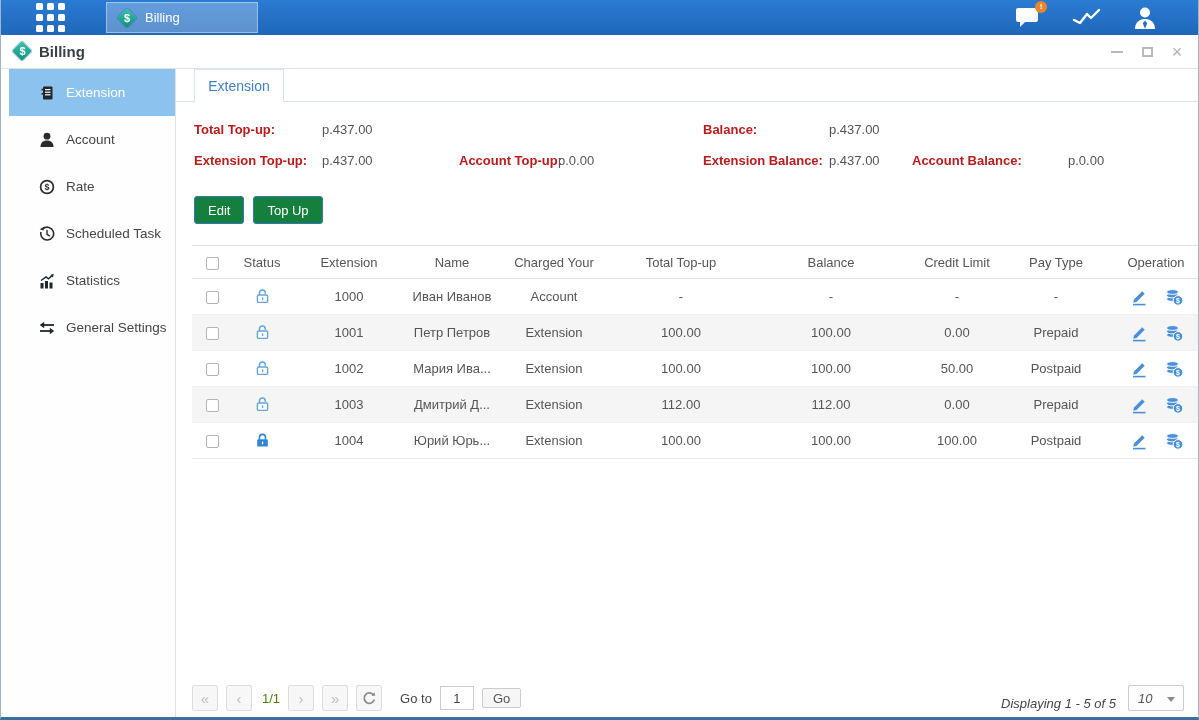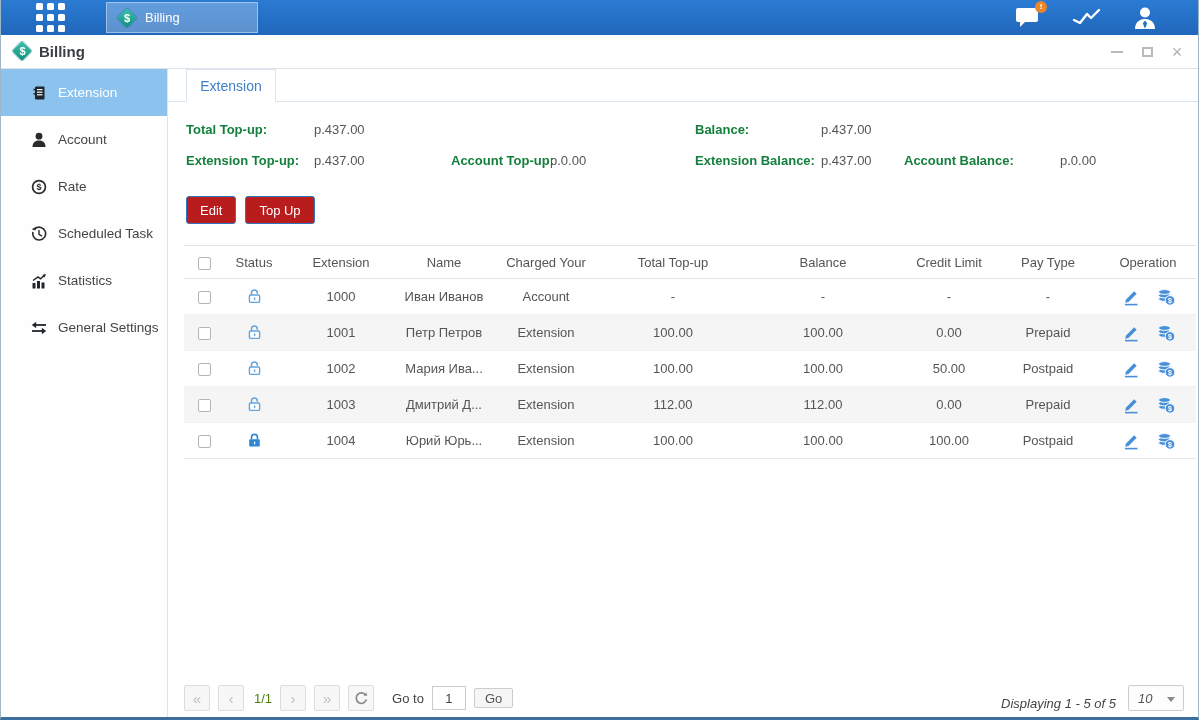--- a/index.html
+++ b/index.html
@@ -36,44 +36,44 @@
   .title-group { display:flex; align-items:center; gap:7px; margin-left:12px; }
   .app-title { font-size:15px; font-weight:bold; color:#3a3f44; }
   .trial { position:absolute; left:0; right:0; text-align:center; color:#e39a4f; font-size:13.5px; pointer-events:none; }
   .win-controls { margin-left:auto; margin-right:14px; display:flex; align-items:center; gap:16px; z-index:2; }
   .wc { cursor:pointer; display:flex; align-items:center; justify-content:center; width:14px; height:14px; }
   .wc-min i { width:12px; height:2px; background:#b9b9b9; display:block; }
   .wc-max i { width:11px; height:10px; border:2px solid #b9b9b9; display:block; }
   .wc-close { color:#b0b0b0; font-size:18px; line-height:14px; }
 
   
-  .body-row { display:flex; flex:1; min-height:0; }
+  .body-row { display:flex; flex:1; min-height:0;margin-left:8px; }
   .sidebar { width:167px; border-right:1px solid #e3e3e3; background:#fefefe; flex-shrink:0; }
   .side-item { height:47px; display:flex; align-items:center; padding-left:30px; gap:11px;
                font-size:13.5px; color:#454545; cursor:pointer; }
   .side-item.active { background:#8cc3ee; color:#fff; }
   .side-item svg { flex-shrink:0; }
 
   
   .content { flex:1; display:flex; flex-direction:column; min-width:0; }
   .tabbar { height:33px; border-bottom:1px solid #d9e4ef; display:flex; padding-left:18px; flex-shrink:0; }
   .tab { border:1px solid #d9e4ef; border-bottom:1px solid #fff; margin-bottom:-1px;
          background:#fff; width:90px; display:flex; align-items:center; justify-content:center;
          color:#3f80c6; font-size:14px; cursor:pointer; }
 
   .summary { position:relative; height:76px; margin-top:10px; flex-shrink:0; }
   .summary span { position:absolute; font-size:13px; white-space:nowrap; }
-  .lbl { font-weight:bold; color:#15803d; }
+  .lbl { font-weight:bold; color:#b91c1c; }
   .val { color:#555; }
   .r1 { top:10px; } .r2 { top:41px; }
   .c1l { left:18px; } .c1v { left:146px; } .c2l { left:283px; } .c2v { left:382px; }
   .c3l { left:527px; } .c3v { left:653px; } .c4l { left:736px; } .c4v { left:892px; }
 
   .btn-row { margin:8px 0 0 18px; display:flex; gap:9px; flex-shrink:0; }
-  .btn { background:#b91c1c; border:1px solid #3376bd; color:#fff; font-size:13px; height:28px;
+  .btn { background:#15803d; border:1px solid #3376bd; color:#fff; font-size:13px; height:28px;
          padding:0 13px; border-radius:3px; cursor:pointer; font-family:inherit; }
 
   .tbl-wrap { margin:21px 14px 0 16px; flex-shrink:0; }
   table { width:100%; border-collapse:collapse; table-layout:fixed; }
   thead th { border-top:1px solid #e2e2e2; border-bottom:1px solid #e2e2e2; height:33px;
              font-weight:normal; color:#555; font-size:13px; text-align:center; }
   tbody td { height:35px; font-size:13px; color:#555; text-align:center; white-space:nowrap;
              overflow:hidden; }
   tbody tr:nth-child(even) { background:#f5f5f5; }
   tbody tr { border-bottom:1px solid #f1f1f1; }

